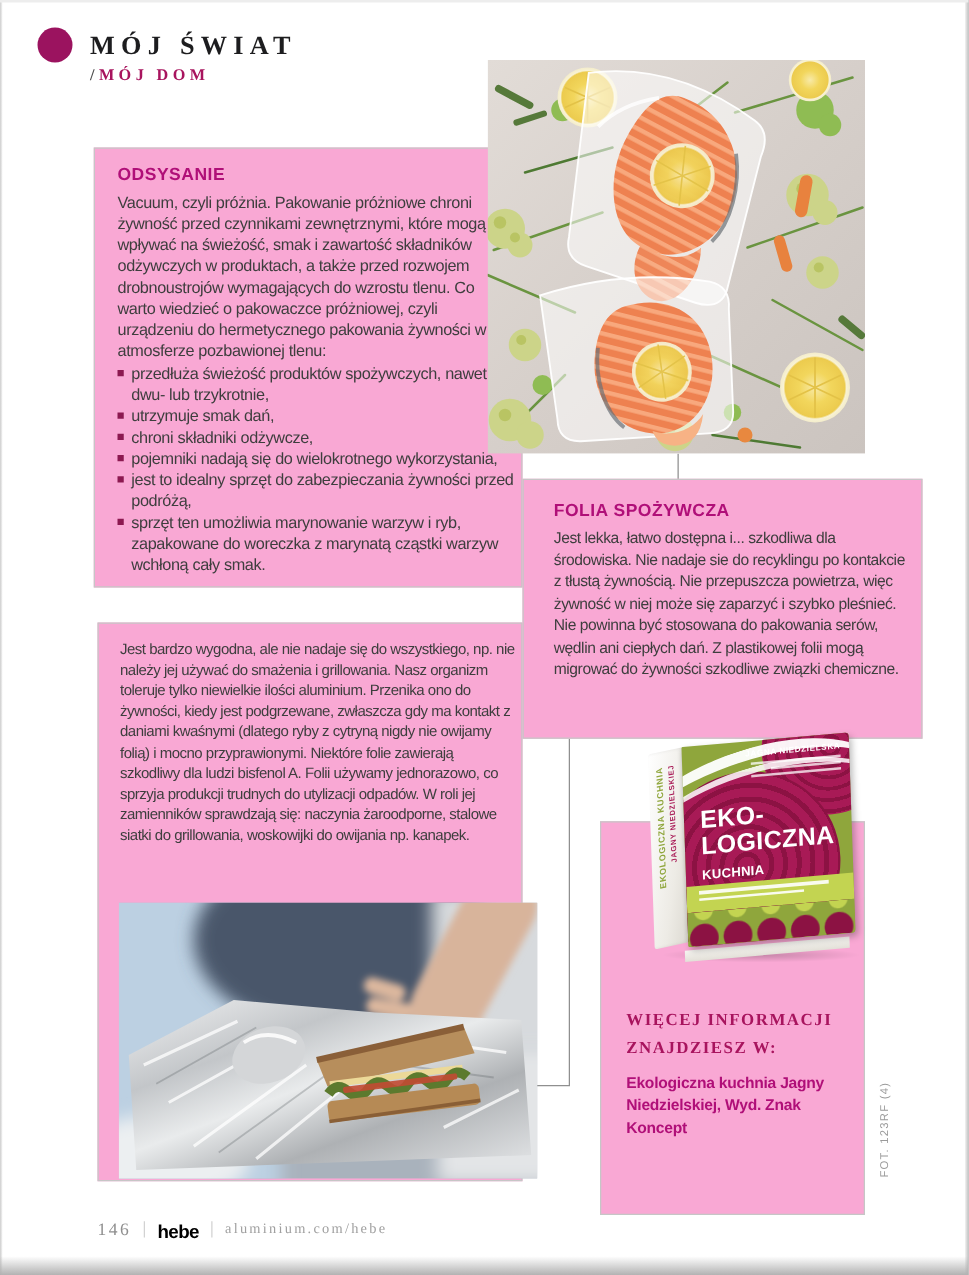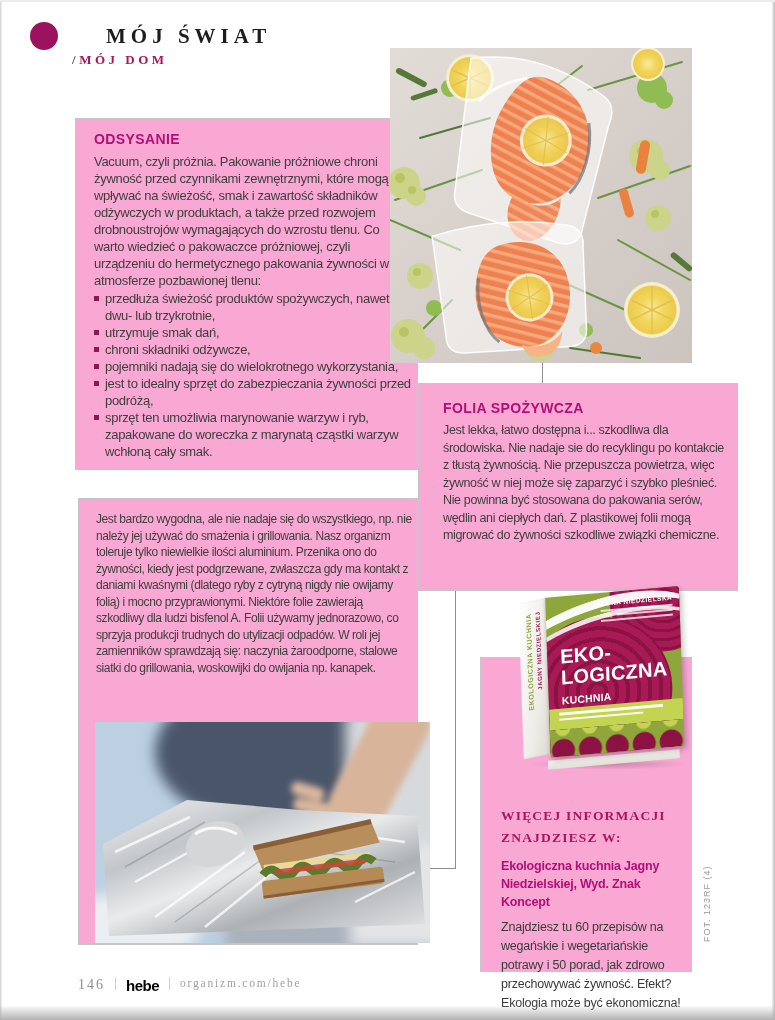--- a/index.html
+++ b/index.html
@@ -10,21 +10,21 @@
     font-family:"Liberation Sans", sans-serif;
   }
   
   .edge-left  { position:absolute; left:0; top:0; width:2px; height:100%; background:linear-gradient(90deg,#cdcdcd,#f6f6f6); z-index:20; }
   .edge-right { position:absolute; right:0; top:0; width:3px; height:100%; background:linear-gradient(270deg,#bdbdbd,#f3f3f3); z-index:20; }
   .edge-top   { position:absolute; left:0; top:0; width:100%; height:2px; background:#ededed; z-index:20; }
   .edge-bottom{ position:absolute; left:0; bottom:0; width:100%; height:15px; background:linear-gradient(180deg,rgba(190,190,190,0),#b2b2b2); z-index:20; }
 
   
   .brand-dot { position:absolute; left:30px; top:22px; width:28px; height:28px; border-radius:50%; background:#9b135f; }
-  .brand-title { position:absolute; left:72px; top:24px; font-family:"Liberation Serif",serif; font-weight:bold; font-size:21px; letter-spacing:5px; color:#1d1d1f;margin-left:34px; }
+  .brand-title { position:absolute; left:72px; top:24px; font-family:"Liberation Serif",serif; font-weight:bold; font-size:21px; letter-spacing:5px; color:#1d1d1f; }
   .brand-sub { position:absolute; left:72px; top:52px; font-family:"Liberation Serif",serif; font-weight:bold; font-size:13px; letter-spacing:3.5px; color:#a8145e; }
   .brand-sub .slash { color:#4a4a4a; }
 
   
   .tbox { position:absolute; border:1px solid #c6c6c6; background:#f9a8d4; z-index:1; }
   .box-odsysanie   { left:75px;  top:118px; width:343px; height:352px; padding:12px 4px 0 18px; }
   .box-spozywcza   { left:418px; top:383px; width:320px; height:208px; padding:16px 8px 0 24px; }
   .box-aluminiowa  { left:78px;  top:498px; width:340px; height:447px; padding:12px 4px 0 17px; }
   .box-wiecej      { left:480px; top:657px; width:212px; height:315px; z-index:2; }
 
@@ -334,27 +334,26 @@
         <div class="scallops"></div>
       </div>
     </div>
   </div>
 
   <div class="tbox box-wiecej">
     <div class="wiecej-inner">
       <div class="wiecej-head">WIĘCEJ INFORMACJI</div>
       <div class="wiecej-head">ZNAJDZIESZ W:</div>
       <div class="wiecej-ref">Ekologiczna kuchnia Jagny Niedzielskiej, Wyd. Znak Koncept</div>
-      <div class="wiecej-body">Znajdziesz tu 60 przepisów na wegańskie i wegetariańskie potrawy i 50 porad, jak zdrowo przechowywać żywność. Efekt? Ekologia może być ekonomiczna!</div>
     </div>
   </div>
 
   <div class="photo-credit">FOT. 123RF (4)</div>
 
   <div class="footer">
     <span class="pageno">146</span>
     <span class="sep"></span>
     <span class="logo">hebe</span>
     <span class="sep"></span>
-    <span class="social">organizm.com/hebe</span>
+    <span class="social">aluminium.com/hebe</span>
   </div>
 
 </div>
 
 </body></html>

